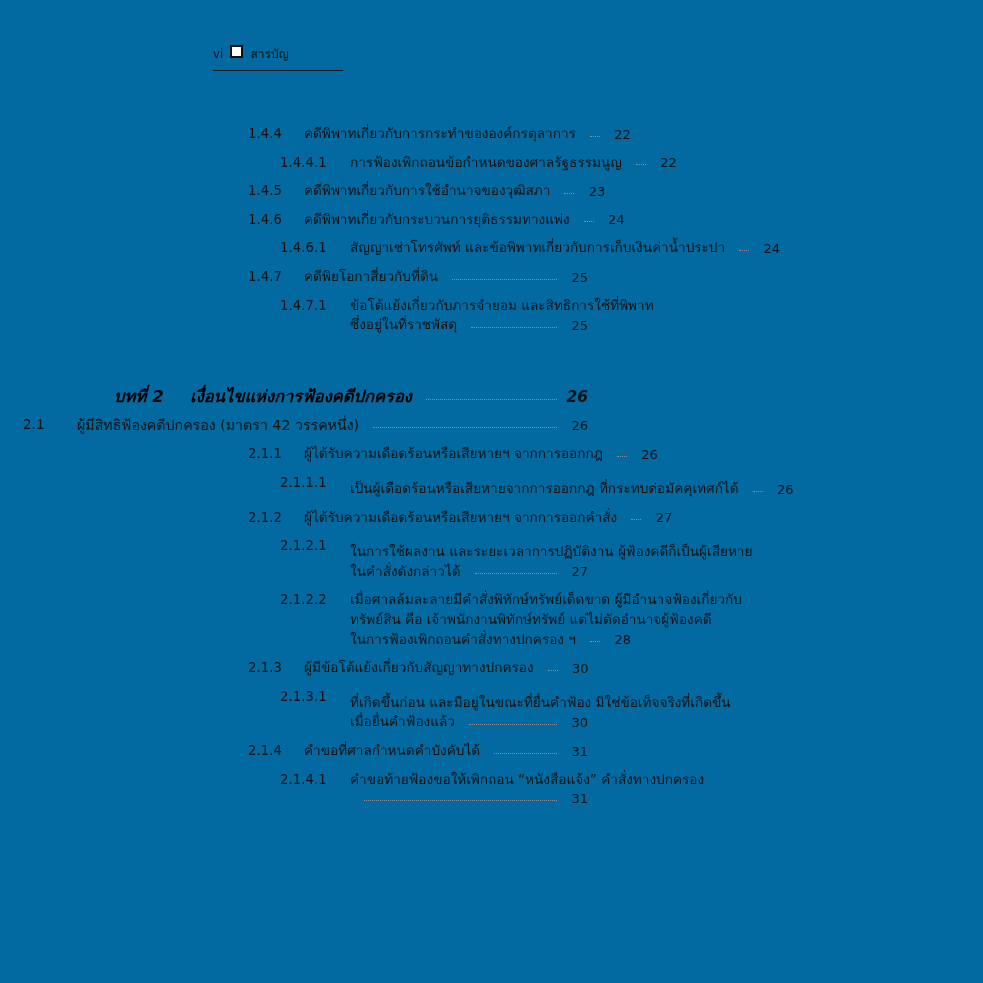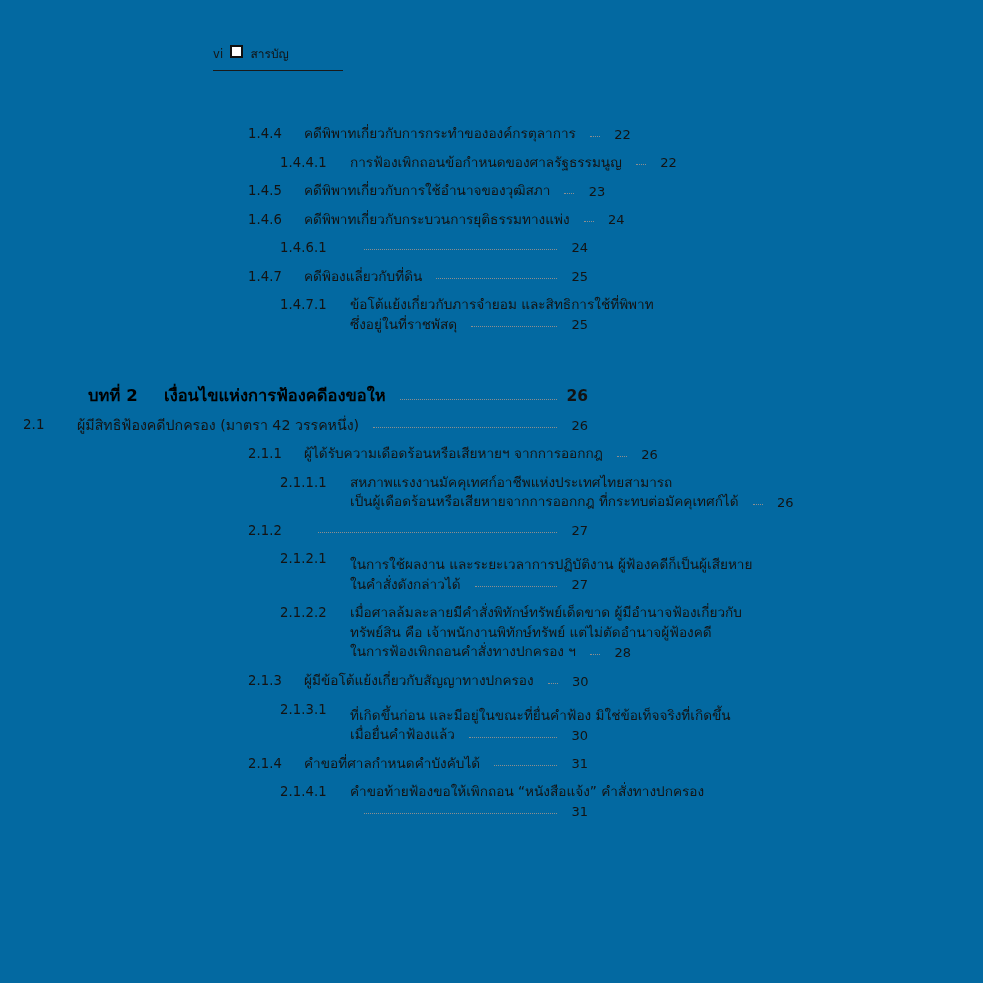--- a/index.html
+++ b/index.html
@@ -108,21 +108,21 @@
     flex: 0 0 auto;
     width: 26px;
     text-align: right;
     font-size: 13px;
     color: #131313;
   }
 
   
   .lvl-sub2  { padding-left: 248px; }   
   .lvl-sub3  { padding-left: 280px; }   
-  .lvl-chap  { padding-left: 88px; }   
+  .lvl-chap  { padding-left: 114px; font-style: italic; }   
   .lvl-sec   { padding-left: 225px; }   
 
   .lvl-sub2 .num  { width: 56px; }
   .lvl-sub3 .num  { width: 70px; }
   .lvl-sec  .num  { width: 54px; }
   .lvl-chap .num  { width: 76px; }
 
   .chapter {
     font-weight: bold;
     font-size: 16.5px;
@@ -197,31 +197,32 @@
               <span class="leader"></span>
               <span class="pg">24</span>
             </span>
           </span>
         </div>
         <div class="row-gap"></div>
         <div class="entry right-edge lvl-sub3">
           <span class="num">1.4.6.1</span>
           <span class="title-col">
             <span class="tline">
+              <span class="txt">สัญญาเช่าโทรศัพท์ และข้อพิพาทเกี่ยวกับการเก็บเงินค่าน้ำประปา</span>
               <span class="leader"></span>
               <span class="pg">24</span>
             </span>
           </span>
         </div>
         <div class="row-gap"></div>
         <div class="entry right-edge lvl-sub2">
           <span class="num">1.4.7</span>
           <span class="title-col">
             <span class="tline">
-              <span class="txt">คดีพิองแลี่ยวกับที่ดิน</span>
+              <span class="txt">คดีพิยโอกาสี่ยวกับที่ดิน</span>
               <span class="leader"></span>
               <span class="pg">25</span>
             </span>
           </span>
         </div>
         <div class="row-gap"></div>
         <div class="entry right-edge lvl-sub3">
           <span class="num">1.4.7.1</span>
           <span class="title-col">
             <span class="tline">
@@ -237,21 +238,21 @@
         </div>
         <div class="row-gap"></div>
       </div>
 
     <div class="spacer-lg"></div>
 
     <div class="entry chapter lvl-chap right-edge">
       <span class="num">บทที่  2</span>
       <span class="title-col">
         <span class="tline">
-          <span class="txt">เงื่อนไขแห่งการฟ้องคดีองขอให</span>
+          <span class="txt">เงื่อนไขแห่งการฟ้องคดีปกครอง</span>
           <span class="leader"></span>
           <span class="pg">26</span>
         </span>
       </span>
     </div>
 
     <div class="spacer-sm"></div>
 
     <div id="group-two">
         <div class="entry right-edge lvl-sec sec-row">
@@ -272,36 +273,34 @@
               <span class="txt">ผู้ได้รับความเดือดร้อนหรือเสียหายฯ  จากการออกกฎ</span>
               <span class="leader"></span>
               <span class="pg">26</span>
             </span>
           </span>
         </div>
         <div class="row-gap"></div>
         <div class="entry right-edge lvl-sub3">
           <span class="num">2.1.1.1</span>
           <span class="title-col">
-            <span class="tline">
-              <span class="txt">สหภาพแรงงานมัคคุเทศก์อาชีพแห่งประเทศไทยสามารถ</span>
-            </span>
             <span class="line-gap"></span>
             <span class="tline">
               <span class="txt">เป็นผู้เดือดร้อนหรือเสียหายจากการออกกฎ ที่กระทบต่อมัคคุเทศก์ได้</span>
               <span class="leader"></span>
               <span class="pg">26</span>
             </span>
           </span>
         </div>
         <div class="row-gap"></div>
         <div class="entry right-edge lvl-sub2">
           <span class="num">2.1.2</span>
           <span class="title-col">
             <span class="tline">
+              <span class="txt">ผู้ได้รับความเดือดร้อนหรือเสียหายฯ จากการออกคำสั่ง</span>
               <span class="leader"></span>
               <span class="pg">27</span>
             </span>
           </span>
         </div>
         <div class="row-gap"></div>
         <div class="entry right-edge lvl-sub3">
           <span class="num">2.1.2.1</span>
           <span class="title-col">
             <span class="line-gap"></span>

